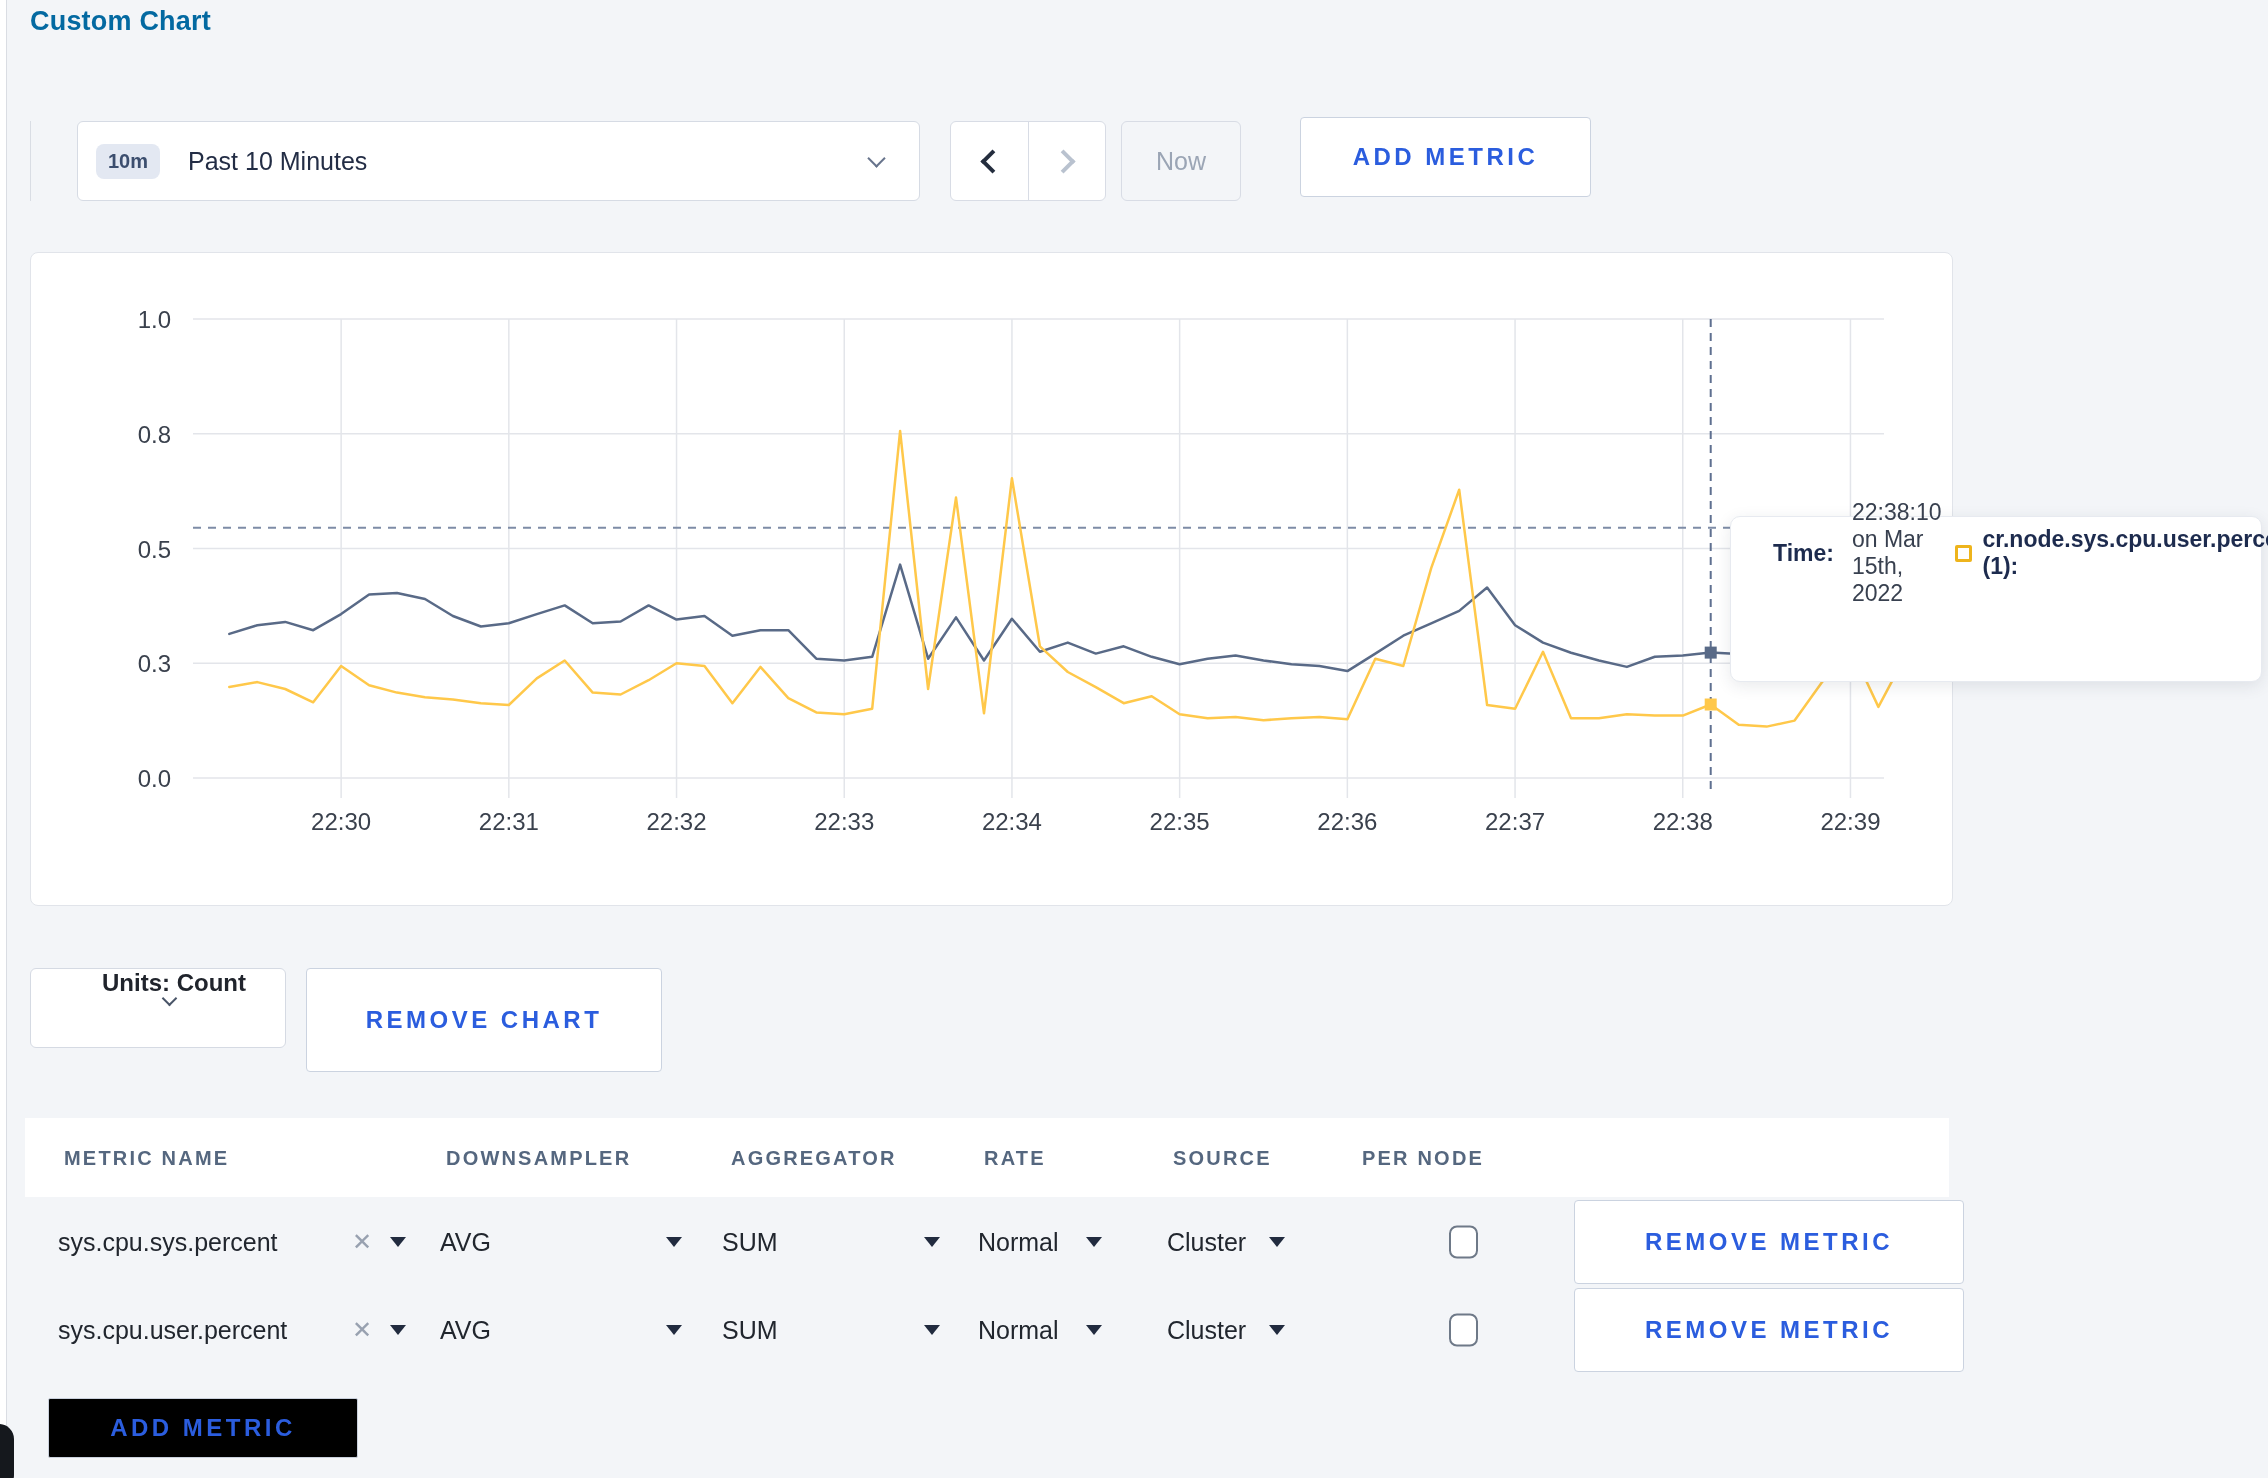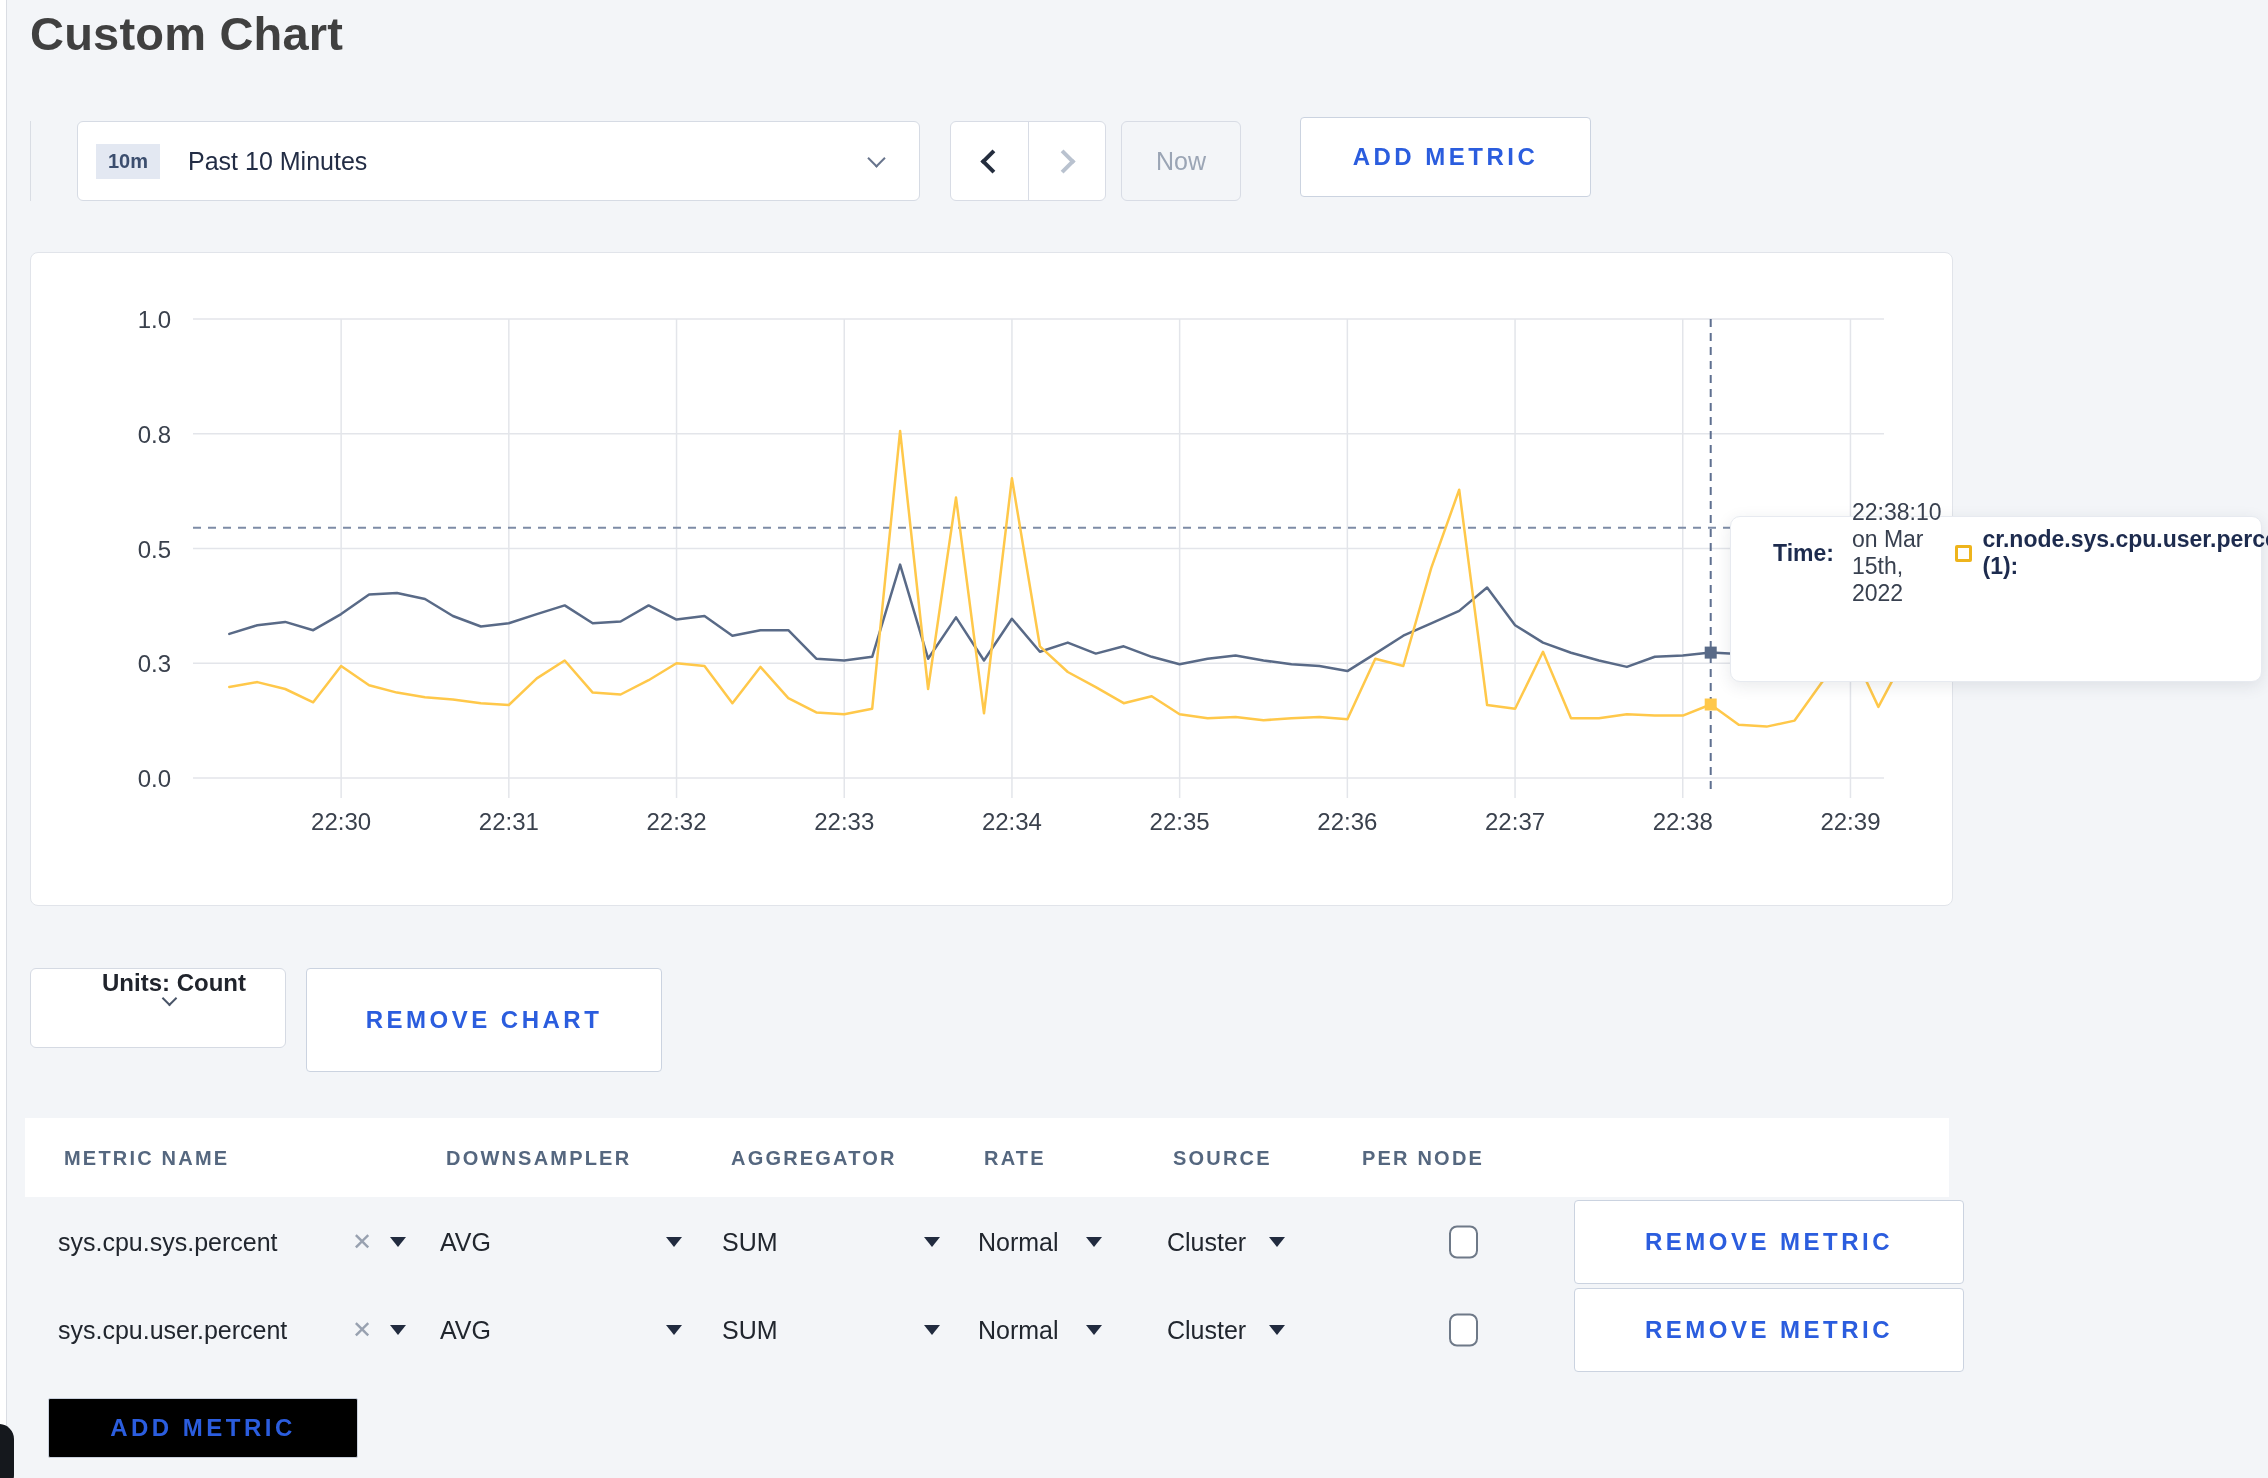--- a/index.html
+++ b/index.html
@@ -8,29 +8,29 @@
     position: relative; width: 2268px; height: 1478px;
     background: #f3f5f8; overflow: hidden;
     font-family: "Liberation Sans", sans-serif; color:#20242c;
   }
   .abs { position:absolute; }
 
   
   .left-sliver { left:0; top:0; width:7px; height:1478px; background:#ffffff; border-right:1px solid #dadde3; z-index:5;}
   .dark-sliver { left:-16px; top:1424px; width:30px; height:66px; background:#15181d; border-radius:15px; z-index:6;}
 
-  .page-title { left:30px; top:6px; font-size:47px; font-weight:700; color:#404040; letter-spacing:.2px;}
+  .page-title { left:30px; top:6px; font-size:27px; font-weight:700; color:#0369a1; letter-spacing:.2px;}
 
   
   .tb-divider { left:30px; top:121px; width:1px; height:80px; background:#d9dde4; }
   .time-dropdown {
     left:77px; top:121px; width:843px; height:80px; background:#fff;
     border:1px solid #d6dbe4; border-radius:6px; display:flex; align-items:center; cursor:pointer;
   }
-  .tw-badge { margin-left:18px; background:#e3e8f2; border-radius:0; padding:6px 12px;
+  .tw-badge { margin-left:18px; background:#e3e8f2; border-radius:8px; padding:6px 12px;
     font-size:20px; font-weight:700; color:#3c4e6e; }
   .tw-label { margin-left:28px; font-size:25px; color:#232d45; }
   .chev { width:13px; height:13px; border-right:2.5px solid #67748c; border-bottom:2.5px solid #67748c;
     transform:rotate(45deg); display:inline-block; }
   .time-dropdown .chev { position:absolute; right:36px; top:30px; }
 
   .pager { left:950px; top:121px; width:156px; height:80px; background:#fff;
     border:1px solid #d8dce5; border-radius:6px; display:flex; }
   .pager .half { flex:1; display:flex; align-items:center; justify-content:center; cursor:pointer;}
   .pager .half + .half { border-left:1px solid #d8dce5; }

